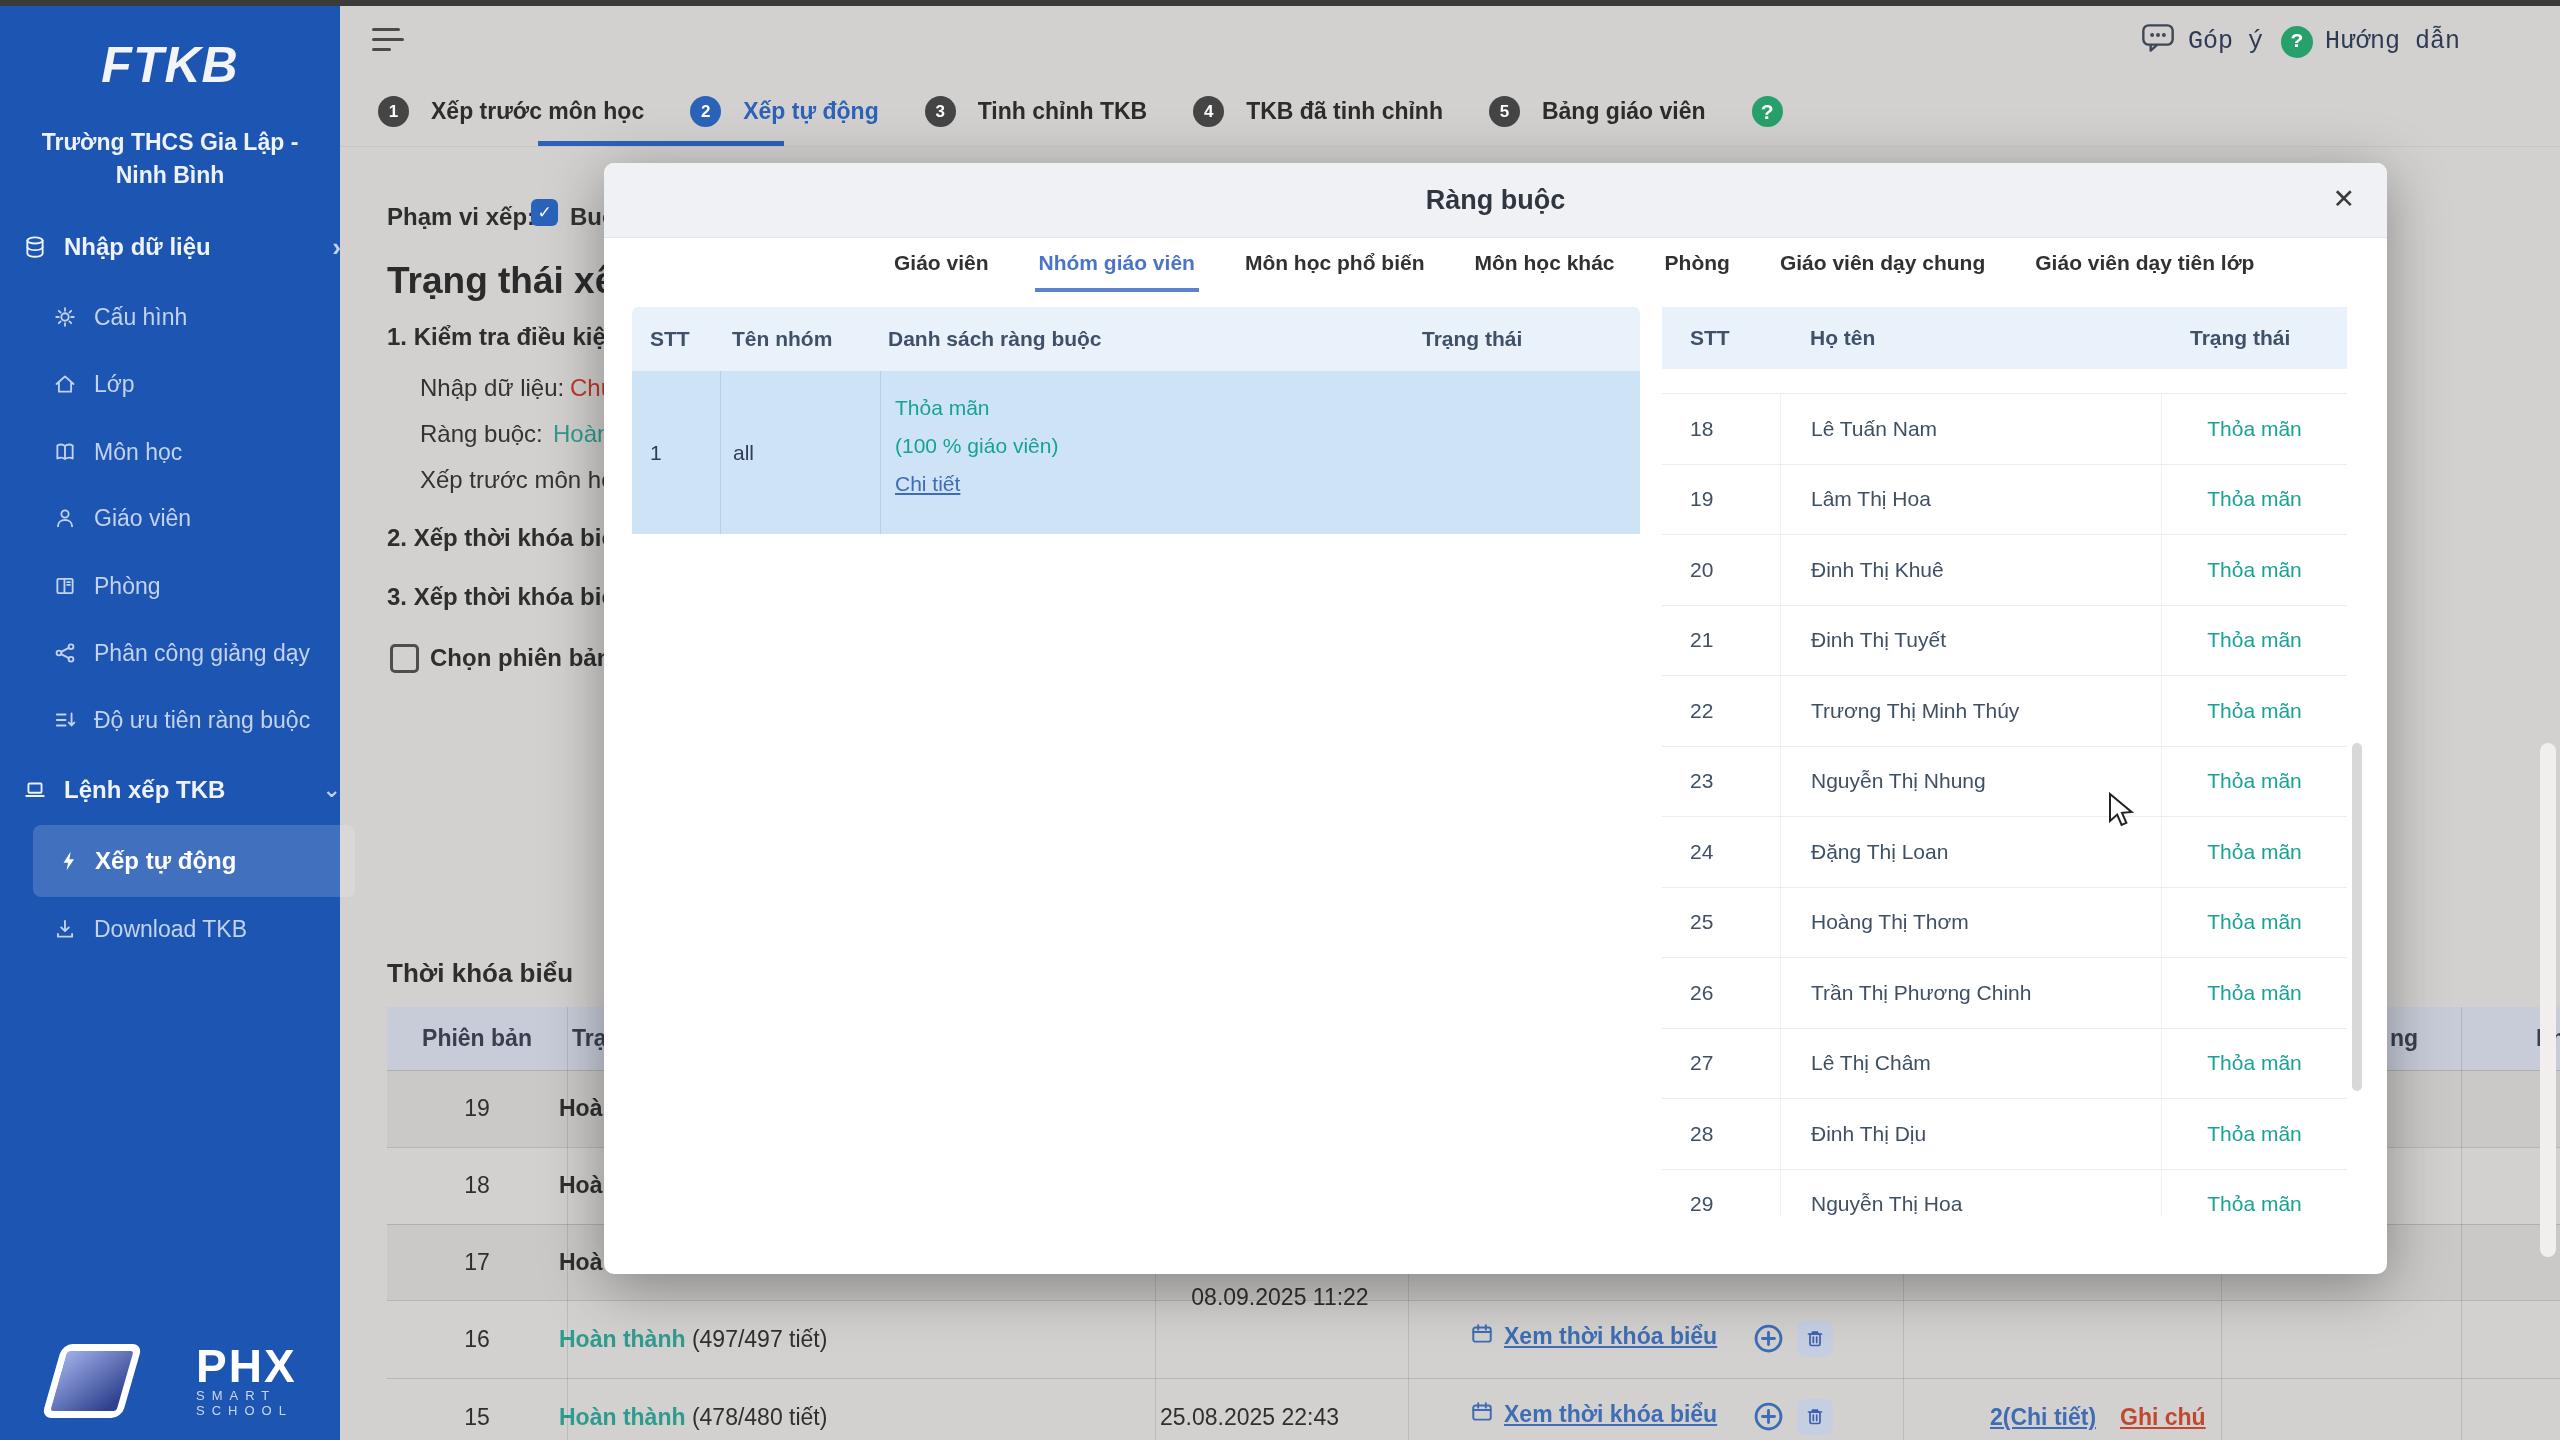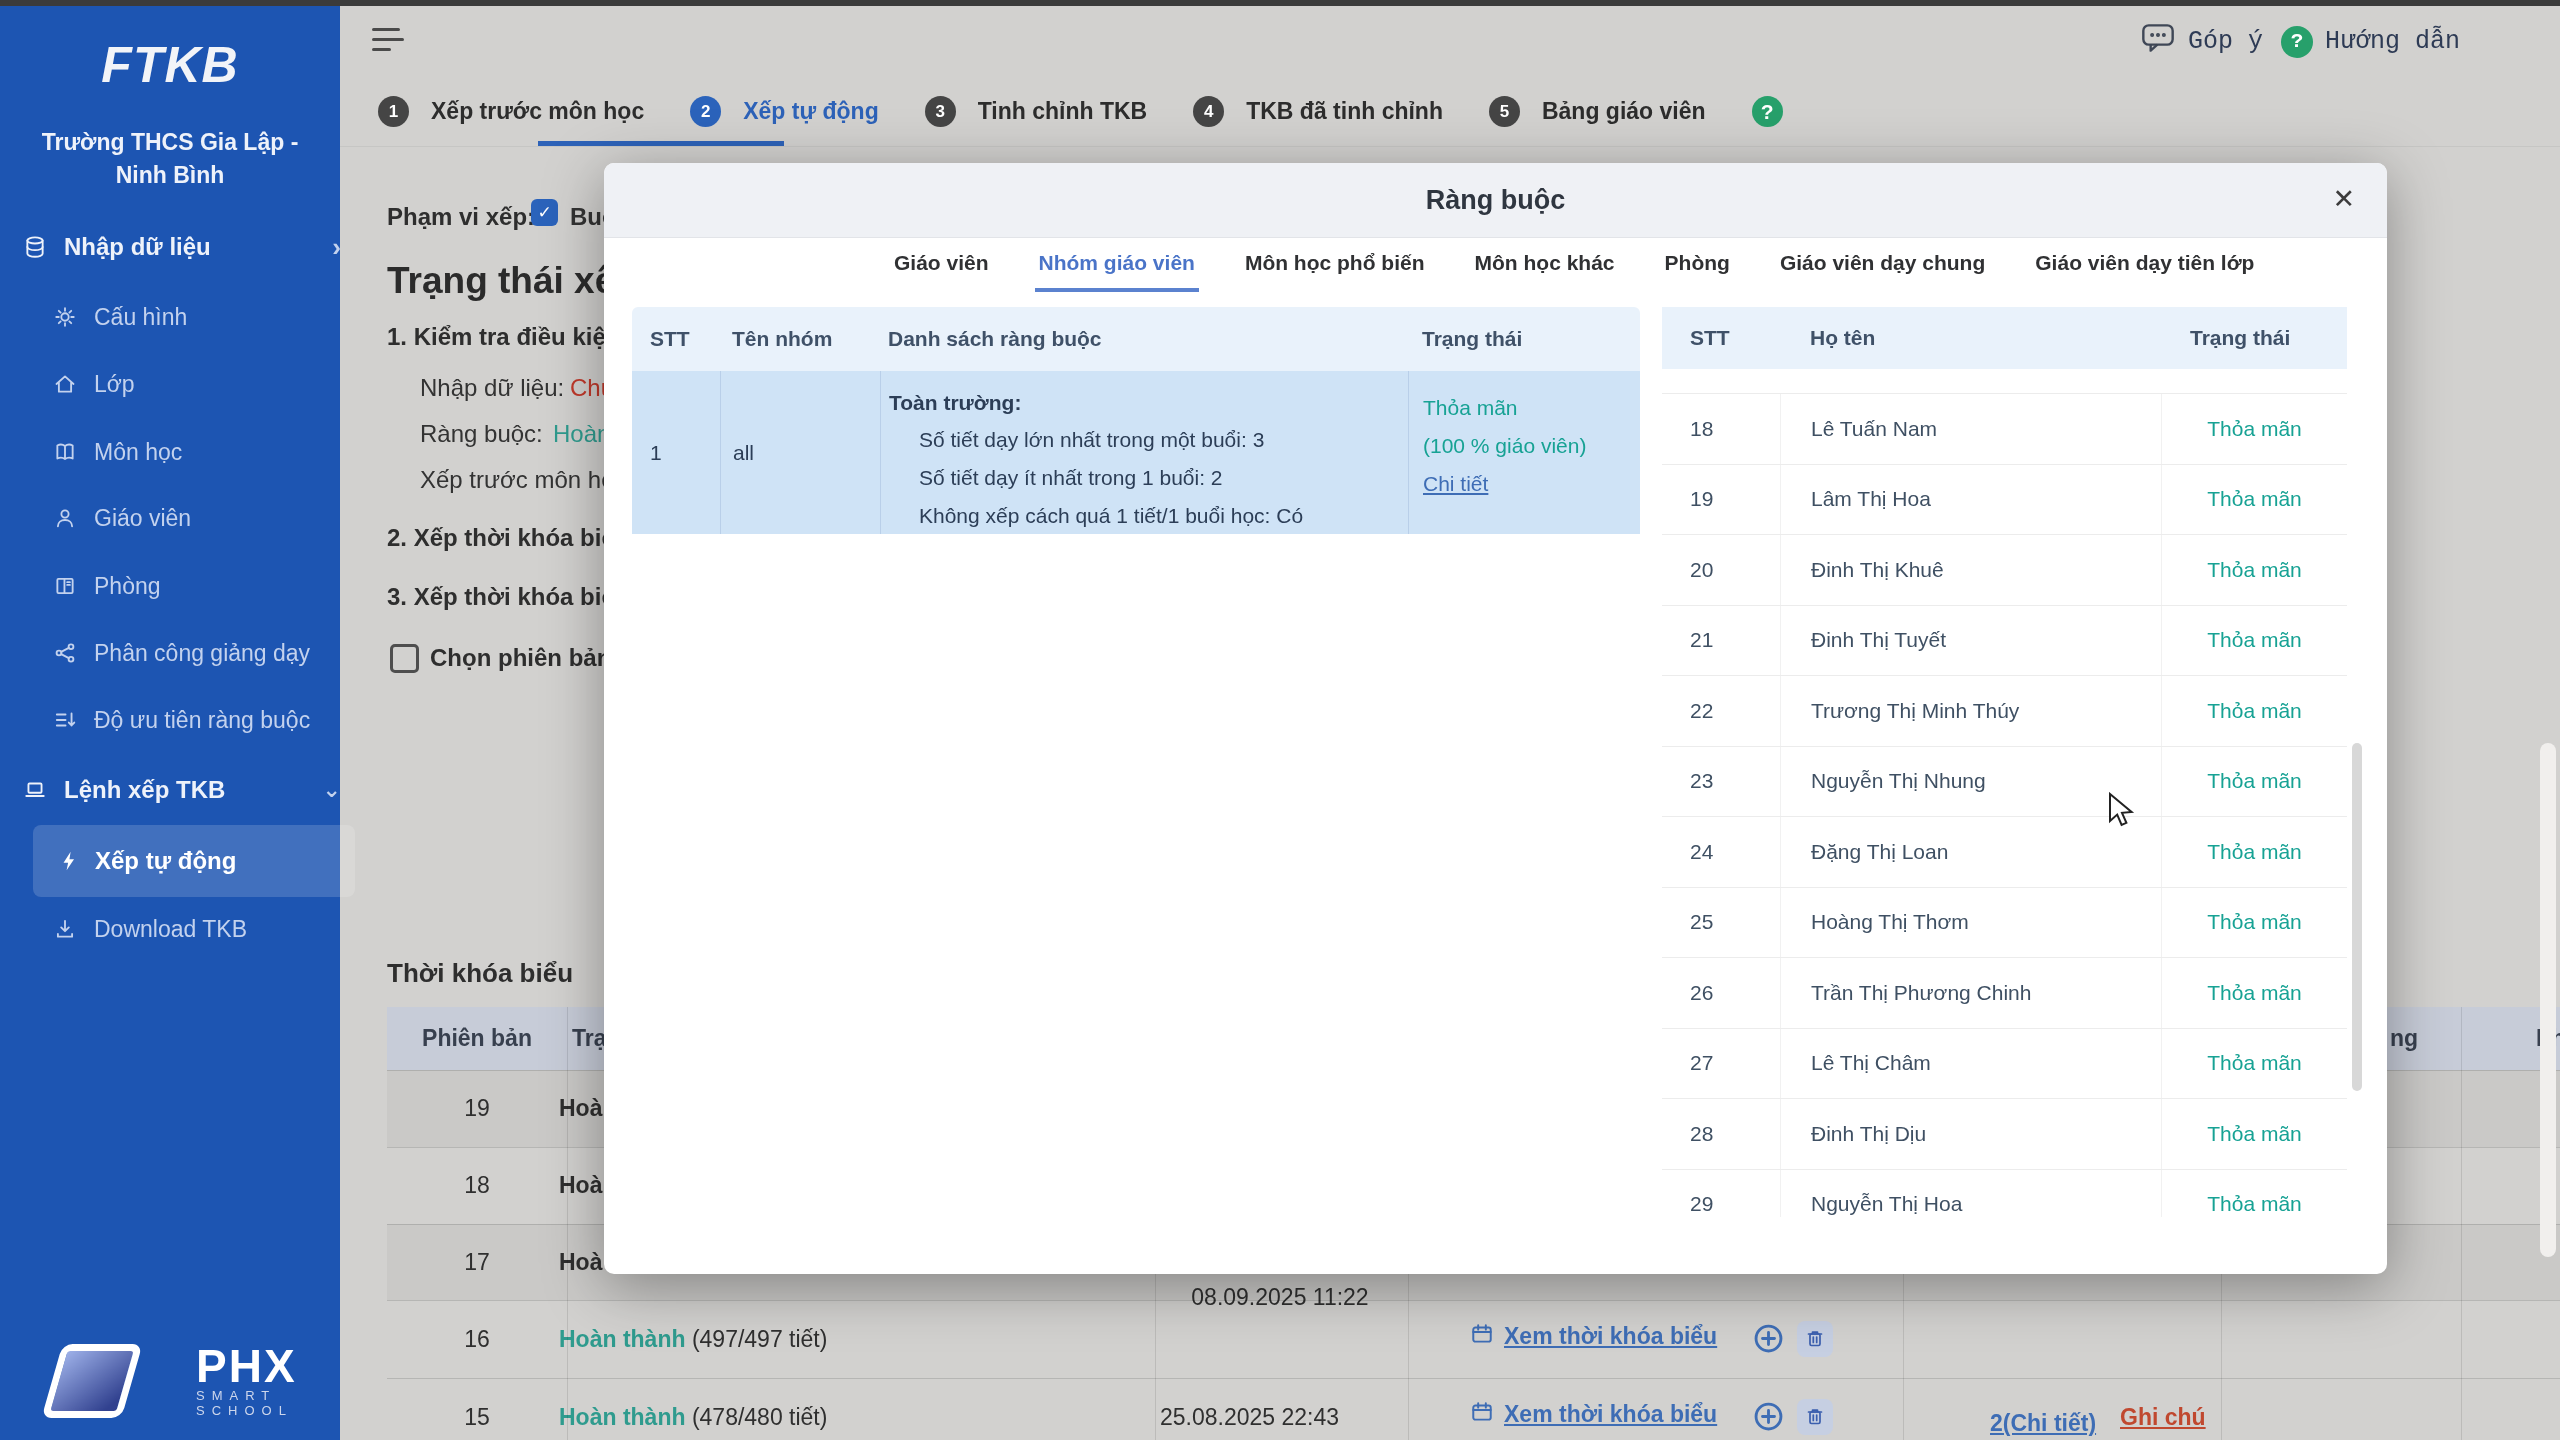--- a/index.html
+++ b/index.html
@@ -362,21 +362,21 @@
         <circle cx="11" cy="11" r="8.3"></circle>
         <path d="M11 7v8M7 11h8"></path>
       </svg></div>
   <div class="abs chip" style="left:1797px;top:1399px;">
       <svg viewBox="0 0 22 22">
         <path d="M4.5 6h13M8.5 6V4.2h5V6"></path>
         <rect x="6" y="6" width="10" height="11.5" rx="1.5"></rect>
         <path d="M9.3 9v5.5M12.7 9v5.5"></path>
       </svg>
     </div>
-  <div class="abs lnk" style="left:1990px;top:1404px;font-size:23px;font-weight:600;margin-top:6px;">2(Chi tiết)</div>
+  <div class="abs lnk" style="left:1990px;top:1404px;font-size:23px;font-weight:600;">2(Chi tiết)</div>
   <div class="abs wlnk" style="left:2120px;top:1404px;font-size:23px;font-weight:600;">Ghi chú</div>
 
   <div class="abs hline" style="top:1070px;"></div>
   <div class="abs hline" style="top:1147px;"></div>
   <div class="abs hline" style="top:1224px;"></div>
   <div class="abs hline" style="top:1300px;"></div>
   <div class="abs hline" style="top:1378px;"></div>
   <div class="abs vline" style="left:567px;"></div>
   <div class="abs vline" style="left:1155px;"></div>
   <div class="abs vline" style="left:1408px;"></div>
@@ -404,26 +404,20 @@
 
     <div class="abs g-head">
       <div class="g-headcell" style="width:88px;padding-left:18px;box-sizing:border-box;">STT</div>
       <div class="g-headcell" style="width:160px;padding-left:12px;box-sizing:border-box;">Tên nhóm</div>
       <div class="g-headcell" style="width:528px;padding-left:8px;box-sizing:border-box;">Danh sách ràng buộc</div>
       <div class="g-headcell" style="width:232px;padding-left:14px;box-sizing:border-box;">Trạng thái</div>
     </div>
     <div class="abs g-row">
       <div class="g-cell" style="width:88px;padding-left:18px;box-sizing:border-box;">1</div>
       <div class="g-cell g-bl" style="width:160px;padding-left:12px;box-sizing:border-box;">all</div>
-      <div class="g-cell g-bl cons" style="width:528px;box-sizing:border-box;align-items:flex-start;">
-        <span class="t">Toàn trường:</span>
-        <span class="c">Số tiết dạy lớn nhất trong một buổi: 3</span>
-        <span class="c">Số tiết dạy ít nhất trong 1 buổi: 2</span>
-        <span class="c">Không xếp cách quá 1 tiết/1 buổi học: Có</span>
-      </div>
       <div class="g-cell g-bl g-status" style="width:232px;box-sizing:border-box;">
         <span class="teal2" style="display:block;">Thỏa mãn</span>
         <span class="teal2" style="display:block;">(100 % giáo viên)</span>
         <span class="lnk" style="display:block;font-size:21px;">Chi tiết</span>
       </div>
     </div>
 
     <div class="abs t-wrap">
       <div class="t-head">
         <div class="t-headcell" style="width:118px;padding-left:28px;box-sizing:border-box;">STT</div>

